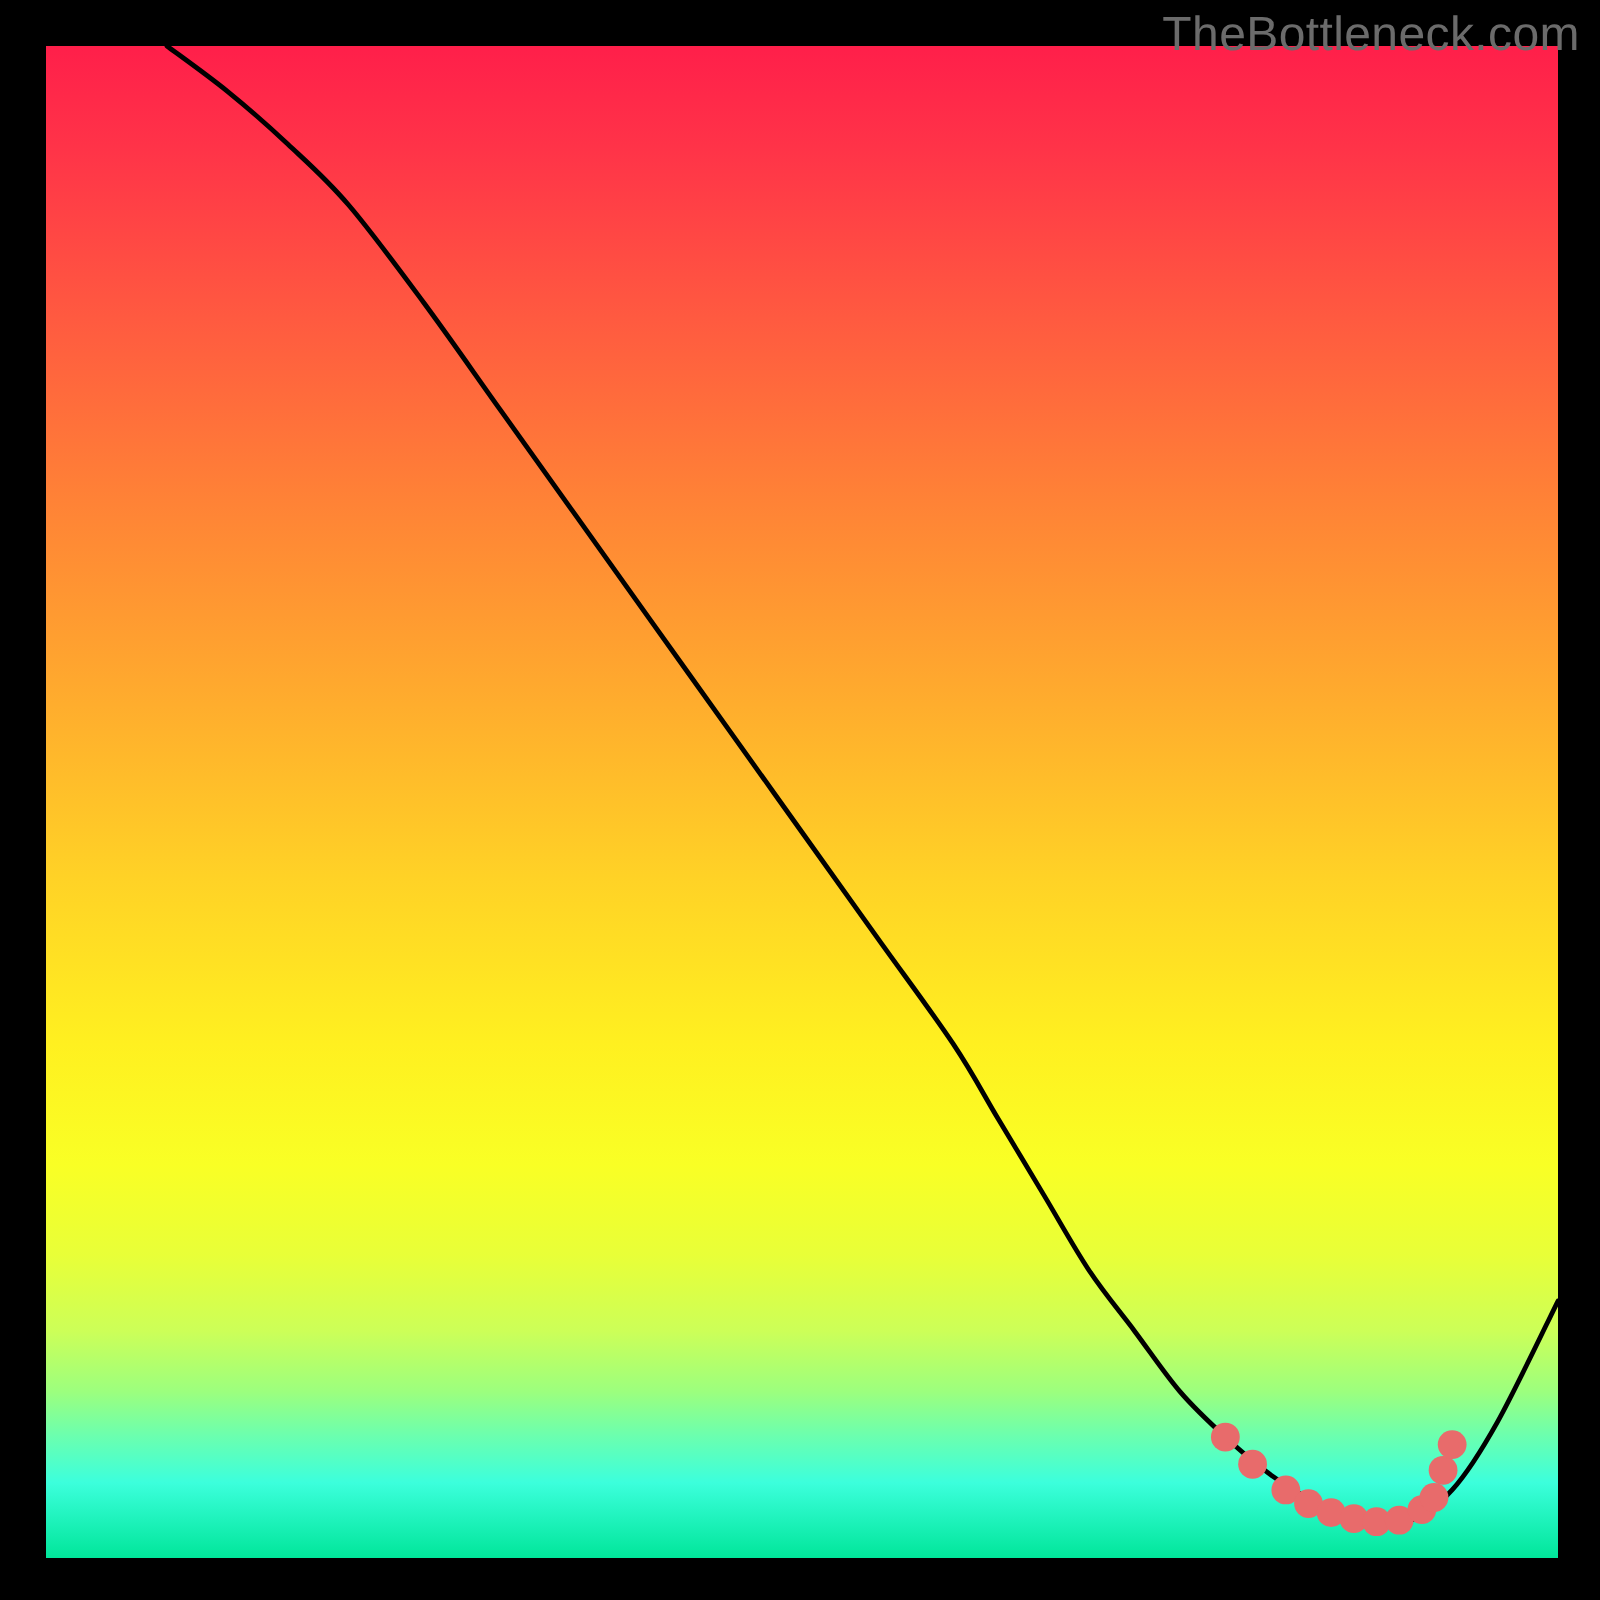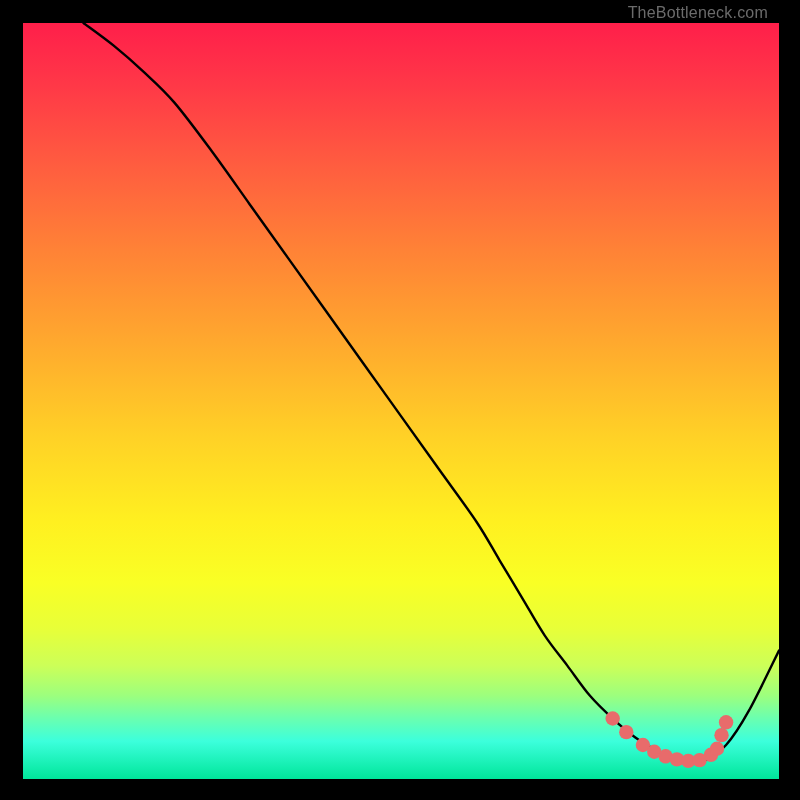--- a/index.html
+++ b/index.html
@@ -6,23 +6,23 @@
   body {
     width: 800px;
     height: 800px;
     background: #000;
     position: relative;
     font-family: Arial, sans-serif;
   }
   .watermark {
     position: absolute;
     top: 4px;
-    right: 32px;
+    right: 10px;
     color: #6b6b6b;
-    font-size: 16px;
+    font-size: 24px;
     font-weight: 500;
     z-index: 10;
     letter-spacing: 0.2px;
   }
   .plot-area {
     position: absolute;
     left: 23px;
     top: 23px;
     width: 756px;
     height: 756px;

